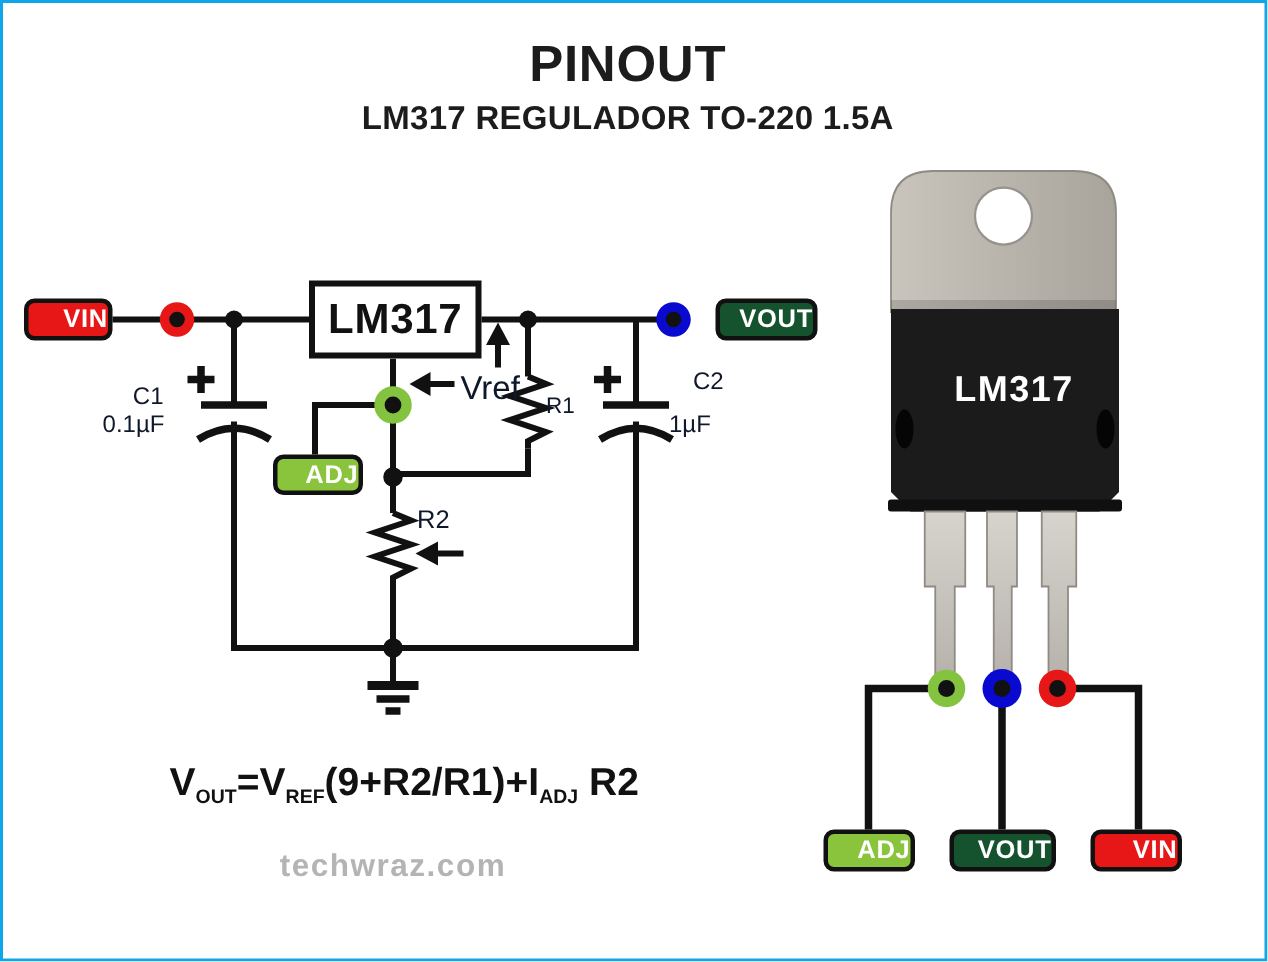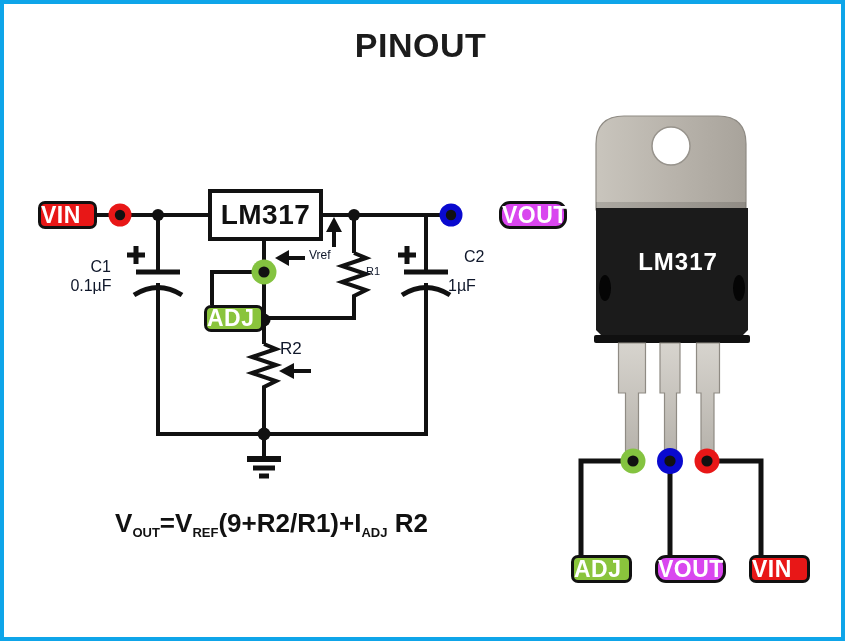--- a/index.html
+++ b/index.html
@@ -1,48 +1,49 @@
 <!DOCTYPE html>
 <html><head>
 <meta charset="utf-8">
 <style>
   html,body{margin:0;padding:0;background:#fff;}
   .canvas{
     position:relative;width:845px;height:641px;box-sizing:border-box;
-    border:4px solid #0ea5e9;background:#ffffff;overflow:hidden;
+    border:2px solid #0ea5e9;background:#ffffff;overflow:hidden;
     font-family:"Liberation Sans",sans-serif;color:#171717;
   }
   .abs{position:absolute;}
   .page-title{left:0;width:833px;top:22px;text-align:center;font-size:34px;font-weight:700;letter-spacing:.5px;color:#1c1c1c;}
   .page-subtitle{left:0;width:833px;top:64px;text-align:center;font-size:22px;font-weight:700;letter-spacing:.2px;color:#1c1c1c;}
   .term-label{
     box-sizing:border-box;border:3px solid #111;border-radius:7px;
-    display:flex;align-items:center;justify-content:flex-start;
-    color:#fff;font-weight:700;font-size:23px;letter-spacing:.5px;margin-left:20px;
+    display:flex;align-items:center;justify-content:flex-end;
+    color:#fff;font-weight:700;font-size:17px;letter-spacing:.5px;
   }
   .red-bg{background:#e81717;}
-  .blue-bg{background:#d946ef;border-radius:11px;}
+  .blue-bg{background:#14532d;}
   .green-bg{background:#8ac43c;}
   .ic-box{
     box-sizing:border-box;border:4px solid #111;background:#fff;
     display:flex;align-items:center;justify-content:center;
     font-size:28px;font-weight:700;letter-spacing:.5px;color:#111;
   }
   .comp-label{font-weight:400;font-size:16px;color:#0f172a;line-height:1.1;}
   .formula{left:80px;width:375px;top:504px;text-align:center;font-weight:700;font-size:26px;color:#111;white-space:nowrap;}
   .formula .sub{font-size:13px;vertical-align:-5px;letter-spacing:0;}
   .watermark{left:80px;width:360px;top:564px;text-align:center;font-weight:700;font-size:21px;letter-spacing:1px;color:#b4b4b4;}
   .pkg-text{left:598px;width:152px;top:244px;text-align:center;color:#fff;font-size:24px;font-weight:700;letter-spacing:1px;}
 </style>
 </head>
 <body>
 
 <div class="canvas">
 
   <div class="abs page-title">PINOUT</div>
+  <div class="abs page-subtitle">LM317 REGULADOR TO-220 1.5A</div>
 
   <svg class="abs" style="left:0;top:0" width="833" height="629" viewBox="0 0 833 629">
     <defs>
       <linearGradient id="tabGrad" x1="0" y1="0" x2="1" y2="0">
         <stop offset="0" stop-color="#c9c5bd"></stop>
           <stop offset="0.55" stop-color="#b7b2aa"></stop>
           <stop offset="1" stop-color="#a8a39b"></stop>
       </linearGradient>
       <linearGradient id="legGrad" x1="0" y1="0" x2="0" y2="1">
         <stop offset="0" stop-color="#d7d4ce"></stop>
@@ -172,25 +173,26 @@
     <span>ADJ</span>
   </div>
   <div class="abs ic-box" style="left:204px;top:185px;width:115px;height:52px;">
     <span>LM317</span>
   </div>
 
   <div class="abs comp-label" style="left:55px;top:254px;width:52px;text-align:right;">C1</div>
   <div class="abs comp-label" style="left:47px;top:273px;width:80px;text-align:center;">0.1µF</div>
   <div class="abs comp-label" style="left:460px;top:244px;">C2</div>
   <div class="abs comp-label" style="left:444px;top:273px;">1µF</div>
-  <div class="abs comp-label" style="left:362px;top:261px;font-size:11px;">R1</div>
+  <div class="abs comp-label" style="left:362px;top:261px;font-size:15px;">R1</div>
   <div class="abs comp-label" style="left:276px;top:336px;font-size:17px;">R2</div>
-  <div class="abs comp-label" style="left:305px;top:245px;font-size:12px;">Vref</div>
+  <div class="abs comp-label" style="left:305px;top:245px;font-size:22px;">Vref</div>
 
   <div class="abs formula"><span>V</span><span class="sub">OUT</span><span>=V</span><span class="sub">REF</span><span>(9+R2/R1)+I</span><span class="sub">ADJ</span><span> R2</span></div>
+  <div class="abs watermark">techwraz.com</div>
 
   <div class="abs pkg-text">LM317</div>
 
   <div class="abs term-label green-bg" style="left:547px;top:551px;width:61px;height:28px;">
     <span>ADJ</span>
   </div>
   <div class="abs term-label blue-bg" style="left:631px;top:551px;width:71px;height:28px;">
     <span>VOUT</span>
   </div>
   <div class="abs term-label red-bg" style="left:725px;top:551px;width:61px;height:28px;">

